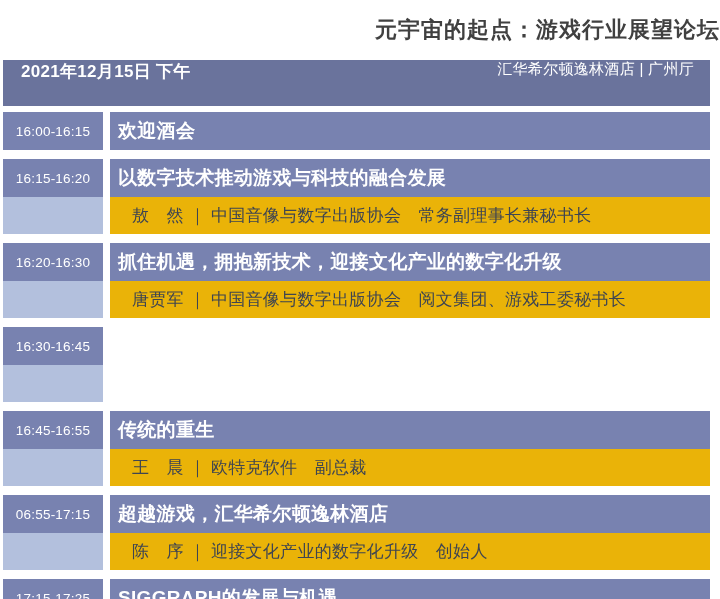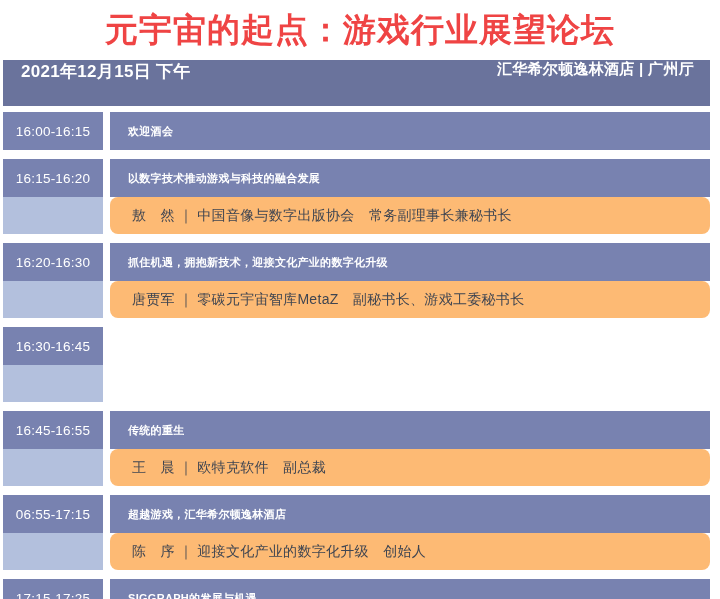--- a/index.html
+++ b/index.html
@@ -20,25 +20,25 @@
   }
 
   
   .forum-title {
     position: absolute;
     left: 0;
     top: 8px;
     width: 720px;
     height: 44px;
     line-height: 44px;
-    text-align: center;
-    font-size: 33px;
+    text-align: right;
+    font-size: 22px;
     font-weight: bold;
     letter-spacing: 1px;
-    color: #ef4444;
+    color: #404040;
     white-space: nowrap;
   }
 
   
   .header-bar {
     position: absolute;
     left: 3px;
     top: 60px;
     width: 707px;
     height: 46px;
@@ -51,21 +51,21 @@
   .header-date {
     color: #ffffff;
     font-size: 17px;
     font-weight: bold;
     letter-spacing: 0.3px;
     white-space: nowrap;
   }
   .header-venue {
     color: #ffffff;
     font-size: 15px;
-    font-weight: bold;
+    font-weight: normal;
     letter-spacing: 0.3px;
     white-space: nowrap;
   }
 
   
   .schedule {
     position: absolute;
     left: 0;
     top: 112px;
     width: 720px;
@@ -106,40 +106,39 @@
     flex: 1 1 auto;
     margin-left: 7px;
     display: flex;
     flex-direction: column;
   }
 
   .session-title {
     height: 38px;
     background: #7882b0;
     color: #ffffff;
-    font-size: 11px;
+    font-size: 19px;
     font-weight: bold;
     display: flex;
     align-items: center;
-    padding-left: 18px;
+    padding-left: 8px;
     letter-spacing: 0.3px;
     white-space: nowrap;
   }
 
   .session-speaker {
     height: 37px;
-    background: #fdba74;
+    background: #eab308;
     color: #3f4551;
-    font-size: 14px;
+    font-size: 17px;
     display: flex;
     align-items: center;
     padding-left: 22px;
     letter-spacing: 0.3px;
     white-space: nowrap;
-    border-radius: 8px;
   }
 </style>
 </head>
 <body>
 
 <div id="page">
 
   <div class="forum-title">元宇宙的起点：游戏行业展望论坛</div>
 
   <div class="header-bar">
@@ -166,21 +165,21 @@
           <div class="session-speaker">敖　然 ｜ 中国音像与数字出版协会　常务副理事长兼秘书长</div>
         </div>
       </div>
       <div class="session">
         <div class="time-cell-wrap">
           <div class="time-top">16:20-16:30</div>
           <div class="time-bottom"></div>
         </div>
         <div class="content-col">
           <div class="session-title">抓住机遇，拥抱新技术，迎接文化产业的数字化升级</div>
-          <div class="session-speaker">唐贾军 ｜ 零碳元宇宙智库MetaZ　副秘书长、游戏工委秘书长</div>
+          <div class="session-speaker">唐贾军 ｜ 中国音像与数字出版协会　阅文集团、游戏工委秘书长</div>
         </div>
       </div>
       <div class="session">
         <div class="time-cell-wrap">
           <div class="time-top">16:30-16:45</div>
           <div class="time-bottom"></div>
         </div>
       </div>
       <div class="session">
         <div class="time-cell-wrap">

